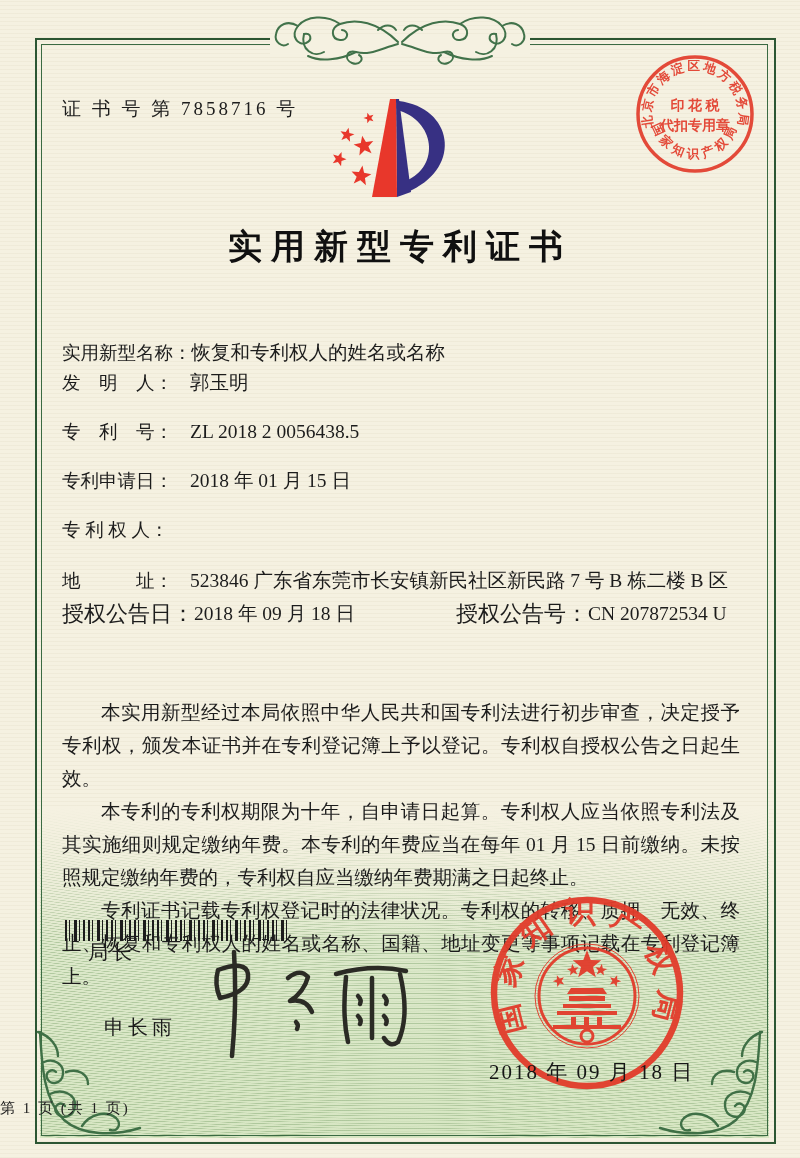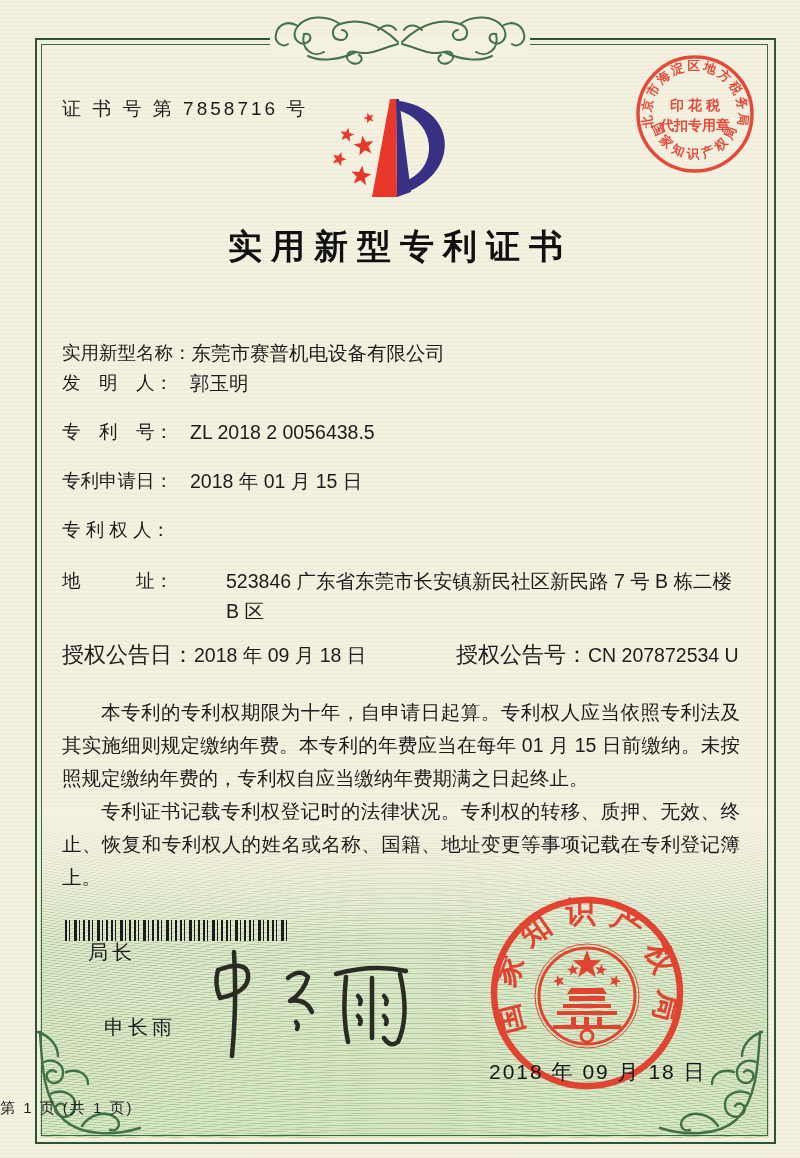--- a/index.html
+++ b/index.html
@@ -1,21 +1,21 @@
 <!DOCTYPE html>
 <html><head>
 <meta charset="utf-8">
 <style>
   html,body{margin:0;padding:0;background:#e8e4d4;}
   .page{
     position:relative;width:800px;height:1158px;margin:0 auto;overflow:hidden;
     background:
       repeating-linear-gradient(0deg, rgba(205,195,165,0.14) 0 1px, rgba(0,0,0,0) 1px 4px),
       #f5f1e1;
-    font-family:Liberation Sans, sans-serif;
+    font-family:Liberation Serif, serif;
     color:#1c1c1c;
   }
   
   .green-zone{
     position:absolute;left:40px;right:31px;bottom:20px;height:330px;z-index:1;
     background:
       repeating-radial-gradient(1400px 500px at 50% -220px,
         rgba(108,150,92,0) 0px, rgba(108,150,92,0.38) 1px,
         rgba(108,150,92,0.38) 2px, rgba(108,150,92,0) 3px, rgba(108,150,92,0) 7px),
       linear-gradient(180deg, rgba(216,231,198,0.15) 0%, rgba(216,231,198,0.85) 45%, #d7e6c3 100%);
@@ -37,21 +37,21 @@
   .title{position:absolute;left:0;right:0;top:224px;text-align:center;z-index:5;
          font-size:34px;font-weight:700;letter-spacing:9px;color:#101010;}
 
   .fields{position:absolute;left:62px;top:338px;width:682px;z-index:5;}
   .row{display:flex;line-height:30px;}
   .row .label{flex:0 0 128px;font-size:18.5px;white-space:pre;}
   .row .value{font-size:19.5px;}
   .mb-name{}
   .mb-std{margin-bottom:19px;}
   .mb-patentee{margin-bottom:21px;}
-  .mb-addr{margin-bottom:14px;gap:36px;}
+  .mb-addr{margin-bottom:3px;}
   .grant-row{display:flex;}
   .grant-left{display:flex;width:394px;line-height:30px;}
   .grant-right{display:flex;line-height:30px;}
   .grant-row .label{flex:0 0 128px;font-size:22px;white-space:pre;}
   .grant-row .value{font-size:19.5px;}
 
   .body-text{position:absolute;left:62px;top:696px;width:678px;z-index:5;
              font-size:19.5px;line-height:33px;text-align:justify;}
   .body-text p{margin:0;text-indent:2em;}
 
@@ -151,21 +151,21 @@
     </text>
     <text x="62" y="58" text-anchor="middle" font-size="14" font-weight="bold" fill="#e23c2b">印 花 税</text>
     <text x="62" y="78" text-anchor="middle" font-size="14" font-weight="bold" fill="#e23c2b">代扣专用章</text>
   </svg>
 
   <div class="title">实用新型专利证书</div>
 
   <div class="fields">
     <div class="row mb-name">
       <span class="label">实用新型名称：</span>
-      <span class="value">东莞市赛普机电设备有限公司</span>
+      <span class="value">恢复和专利权人的姓名或名称</span>
     </div>
     <div class="row mb-std">
       <span class="label">发　明　人：</span>
       <span class="value">郭玉明</span>
     </div>
     <div class="row mb-std">
       <span class="label">专　利　号：</span>
       <span class="value">ZL 2018 2 0056438.5</span>
     </div>
     <div class="row mb-std">
@@ -185,20 +185,21 @@
         <span class="value">2018 年 09 月 18 日</span>
       </div>
       <div class="grant-right">
         <span class="label">授权公告号：</span>
         <span class="value">CN 207872534 U</span>
       </div>
     </div>
   </div>
 
   <div class="body-text">
+    <p>本实用新型经过本局依照中华人民共和国专利法进行初步审查，决定授予专利权，颁发本证书并在专利登记簿上予以登记。专利权自授权公告之日起生效。</p>
     <p>本专利的专利权期限为十年，自申请日起算。专利权人应当依照专利法及其实施细则规定缴纳年费。本专利的年费应当在每年 01 月 15 日前缴纳。未按照规定缴纳年费的，专利权自应当缴纳年费期满之日起终止。</p>
     <p>专利证书记载专利权登记时的法律状况。专利权的转移、质押、无效、终止、恢复和专利权人的姓名或名称、国籍、地址变更等事项记载在专利登记簿上。</p>
   </div>
 
   <div class="barcode"></div>
 
   <div class="commissioner-title">局长</div>
   <div class="commissioner-name">申长雨</div>
 
   <svg class="signature" viewBox="0 0 250 125">

